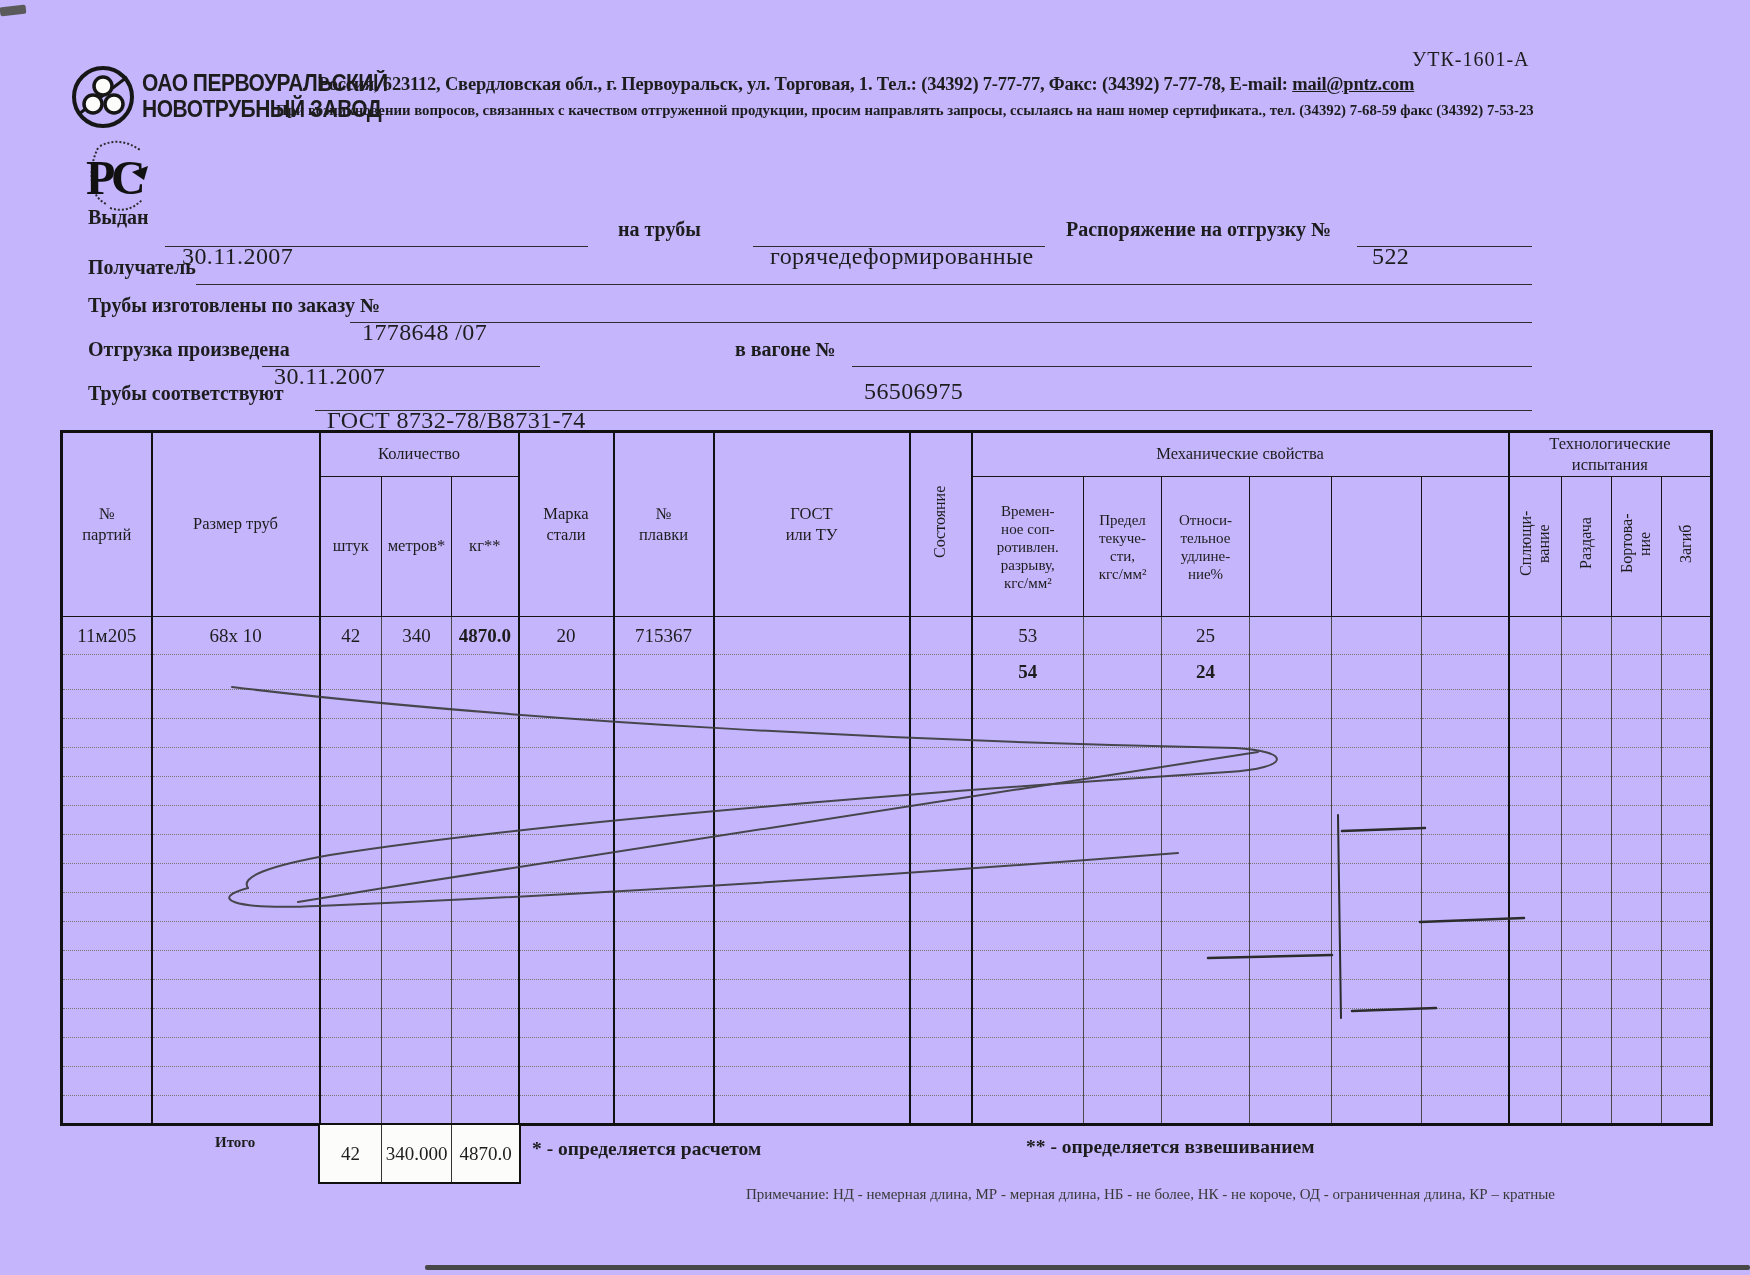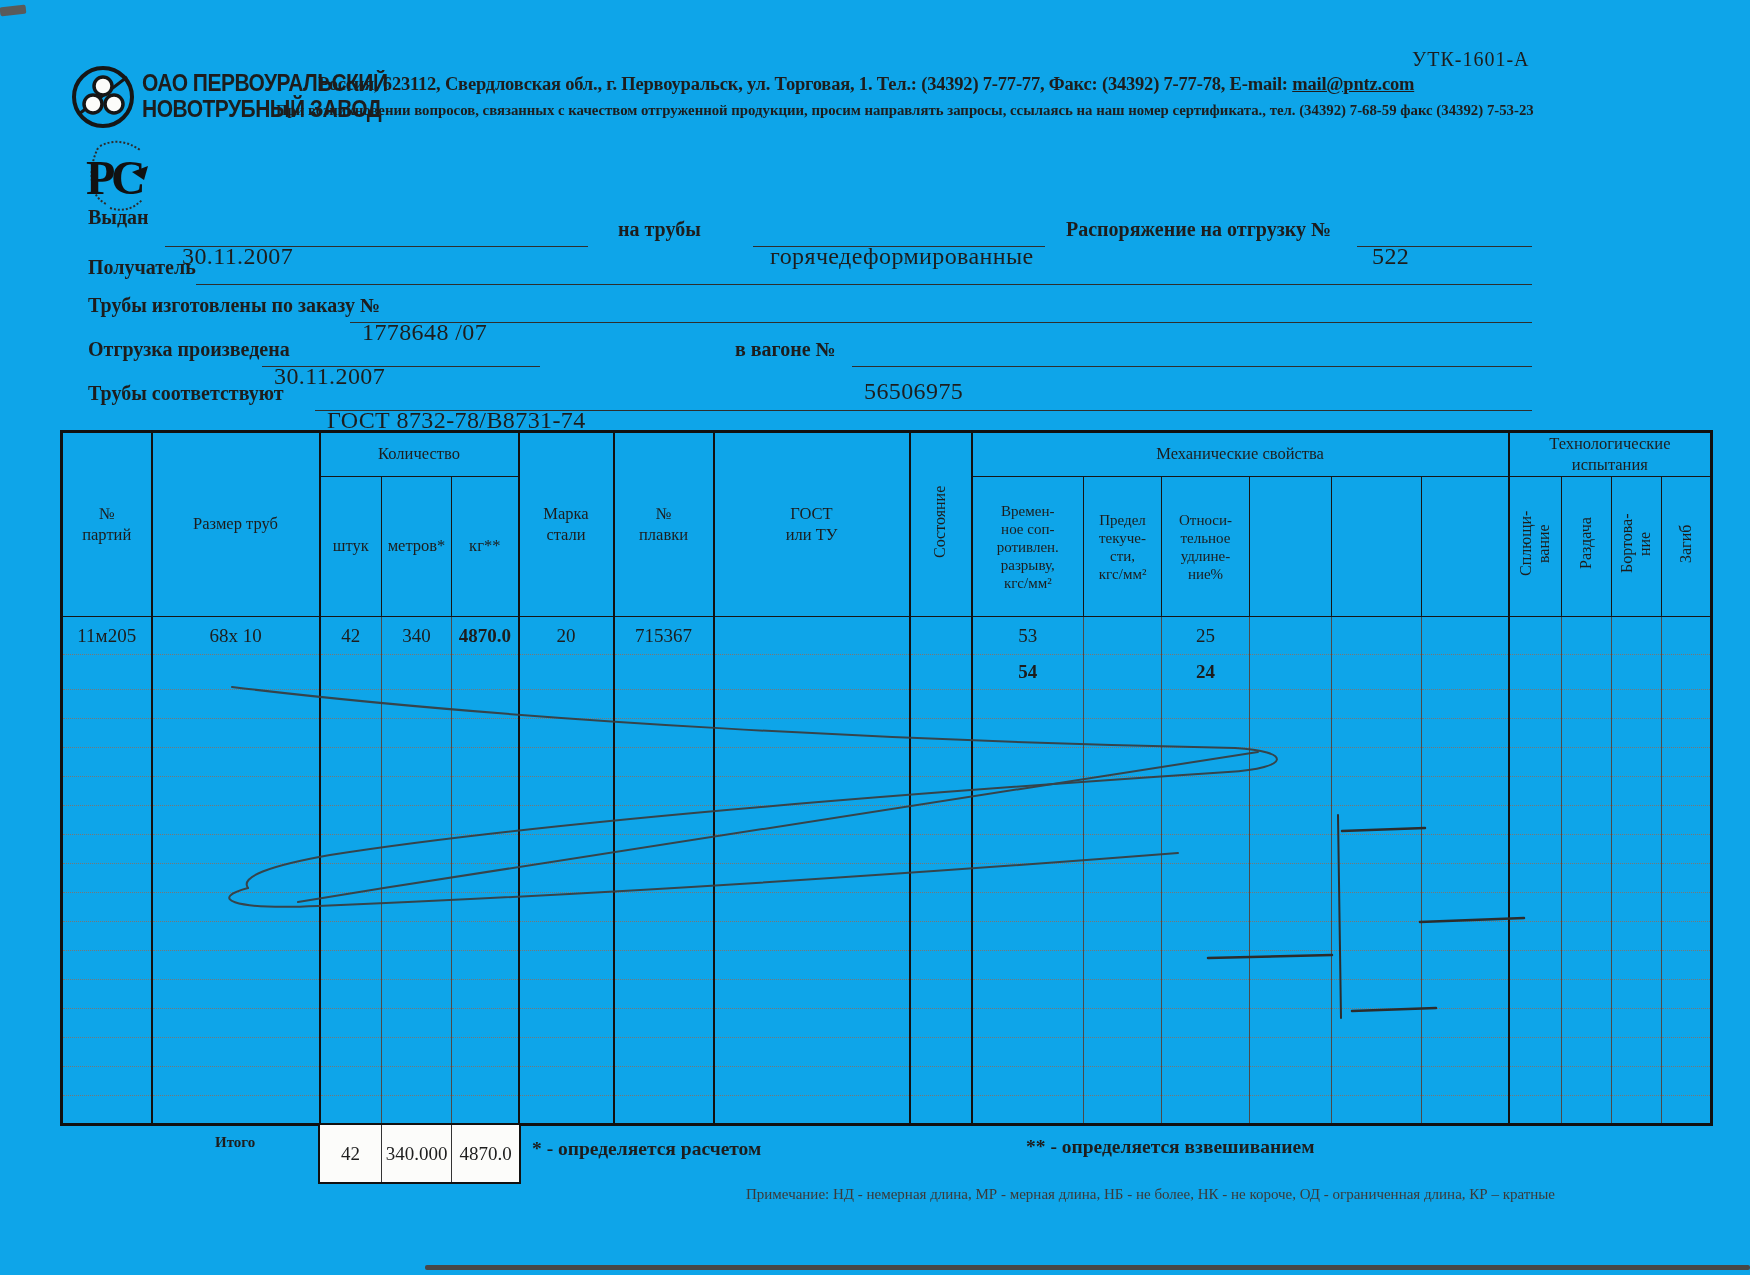--- a/index.html
+++ b/index.html
@@ -1,18 +1,18 @@
 <!DOCTYPE html>
 <html><head>
 <meta charset="utf-8">
 <style>
   html,body{margin:0;padding:0;background:#e8e8e6;}
   .page{
     position:relative; width:1750px; height:1275px;
-    background:#0ea5e9; overflow:hidden;
+    background:#c4b5fd; overflow:hidden;
     font-family:"Liberation Serif","DejaVu Serif",serif;
     color:#1d1d1d;
   }
   
   .form-code{position:absolute;left:1412px;top:48px;font-size:20px;letter-spacing:1px;}
   .brand{position:absolute;left:70px;top:64px;display:flex;align-items:center;}
   .brand svg{flex:0 0 auto;}
   .brand-text{margin-left:6px;font-family:"Liberation Sans","DejaVu Sans",sans-serif;
     font-weight:bold;font-size:21px;line-height:1.08;letter-spacing:-0.5px;transform:scaleY(1.12);}
   .addr1{position:absolute;left:318px;top:74px;width:1180px;font-weight:bold;font-size:18.5px;

